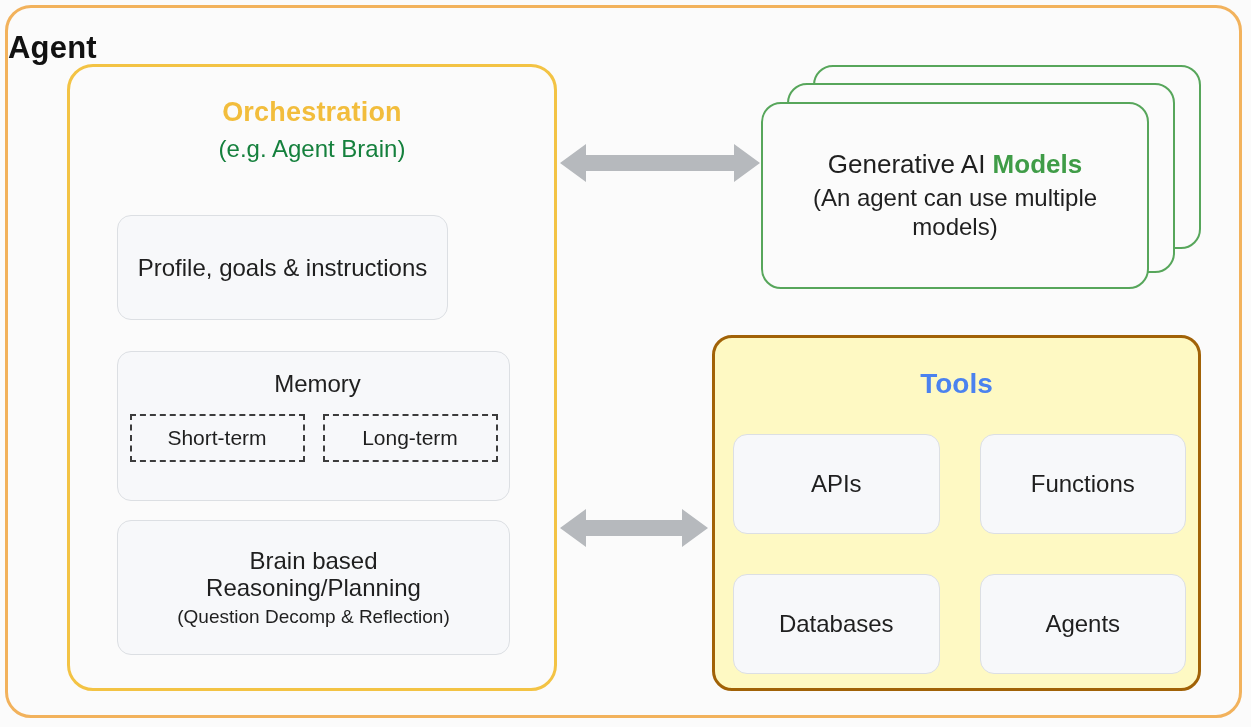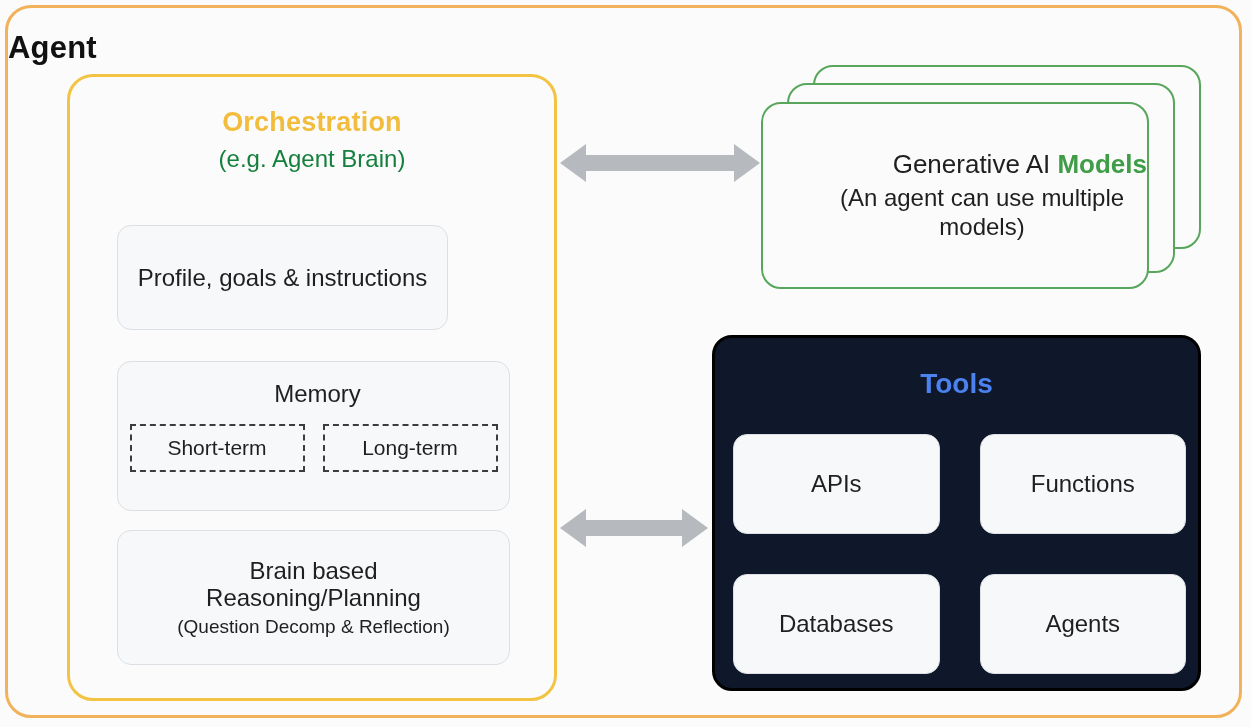--- a/index.html
+++ b/index.html
@@ -42,21 +42,21 @@
     font-size: 31px;
     font-weight: bold;
     color: #111111;
     letter-spacing: 0.2px;
   }
 
   
   .orchestration-panel {
     position: absolute;
     left: 59px;
-    top: 66px;
+    top: 56px;
     width: 490px;
     height: 627px;
     box-sizing: border-box;
     border: 3px solid #f3c344;
     border-radius: 26px;
     background: #fbfbfb;
     padding-left: 14px;
   }
 
   .orch-title {
@@ -191,21 +191,21 @@
     height: 190px;
   }
 
   .model-card.front {
     left: 0px;
     top: 37px;
     width: 388px;
     height: 187px;
     display: flex;
     flex-direction: column;
-    align-items: flex-end;
+    align-items: center;
     justify-content: center;
   }
 
   .model-title {
     font-size: 26px;
     color: #1f1f1f;
     white-space: nowrap;
   }
 
   .model-title b {
@@ -223,23 +223,23 @@
   }
 
   
   .tools-panel {
     position: absolute;
     left: 704px;
     top: 327px;
     width: 489px;
     height: 356px;
     box-sizing: border-box;
-    border: 3px solid #000000;
+    border: 3px solid #a16207;
     border-radius: 20px;
-    background: #0f172a;
+    background: #fef9c3;
     text-decoration: underline;
   }
 
   .tools-title {
     position: absolute;
     left: 0;
     top: 30px;
     width: 100%;
     text-align: center;
     font-size: 28px;

